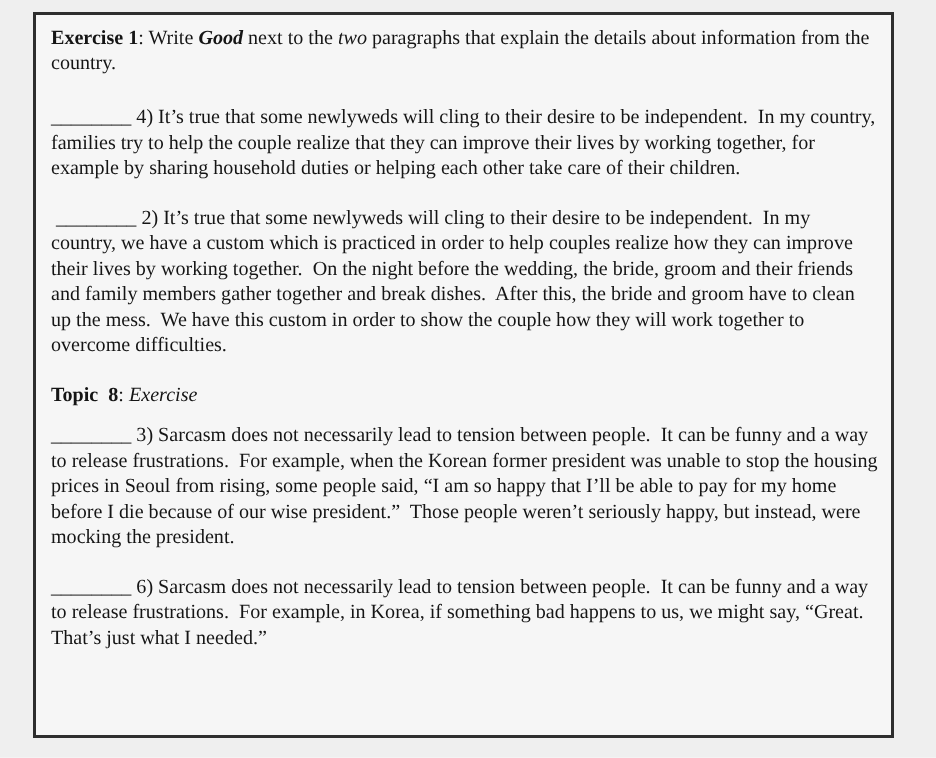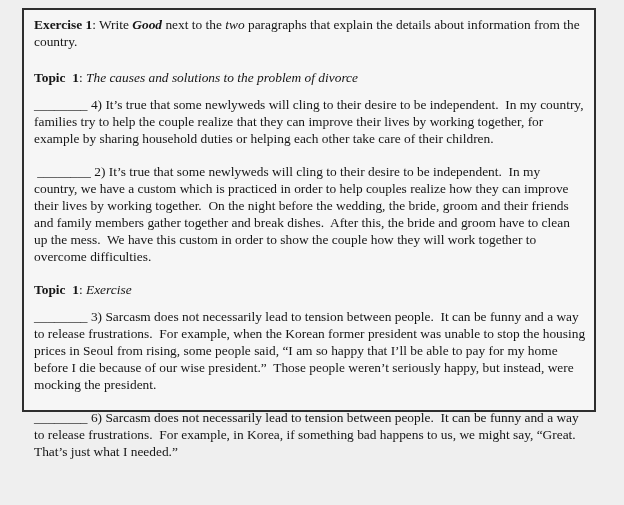--- a/index.html
+++ b/index.html
@@ -13,21 +13,21 @@
     background: #efefef;
     overflow: hidden;
     font-family: "Liberation Serif", serif;
     position: relative;
   }
   .doc-box {
     position: absolute;
     left: 22px;
     top: 8px;
     width: 574px;
-    height: 404px;
+    height: 484px;
     box-sizing: border-box;
     background: #f6f6f6;
     border: 2px solid #2e2e2e;
     padding: 6px 8px 0 10px;
   }
   .line {
     margin: 0;
     font-size: 13.4px;
     line-height: 17px;
     color: #151515;
@@ -42,25 +42,24 @@
   .seg-bold-italic { font-weight: bold; font-style: italic; }
   .answer-blank { letter-spacing: 0; margin-top: 16px; }
 </style>
 </head>
 <body>
 
 <div class="doc-box">
 
   <p class="line instruction"><span class="seg-bold">Exercise 1</span><span class="seg-normal">: Write </span><span class="seg-bold-italic">Good</span><span class="seg-normal"> next to the </span><span class="seg-italic">two</span><span class="seg-normal"> paragraphs that explain the details about information from the country.</span></p>
 
-  <p class="line topic"><span class="seg-bold">Topic  1</span><span class="seg-normal">: </span><span class="seg-italic">The causes and solutions to the problem of divorce</span></p>
 
   <p class="line para"><span class="answer-blank">________</span><span> 4) It’s true that some newlyweds will cling to their desire to be independent.  In my country, families try to help the couple realize that they can improve their lives by working together, for example by sharing household duties or helping each other take care of their children.</span></p>
 
   <p class="line para"><span class="answer-blank"> ________</span><span> 2) It’s true that some newlyweds will cling to their desire to be independent.  In my country, we have a custom which is practiced in order to help couples realize how they can improve their lives by working together.  On the night before the wedding, the bride, groom and their friends and family members gather together and break dishes.  After this, the bride and groom have to clean up the mess.  We have this custom in order to show the couple how they will work together to overcome difficulties.</span></p>
 
-  <p class="line topic"><span class="seg-bold">Topic  1</span><span class="seg-normal">: </span><span class="seg-italic">Exercise</span></p>
+  <p class="line topic"><span class="seg-bold">Topic  8</span><span class="seg-normal">: </span><span class="seg-italic">Exercise</span></p>
 
   <p class="line para"><span class="answer-blank">________</span><span> 3) Sarcasm does not necessarily lead to tension between people.  It can be funny and a way to release frustrations.  For example, when the Korean former president was unable to stop the housing prices in Seoul from rising, some people said, “I am so happy that I’ll be able to pay for my home before I die because of our wise president.”  Those people weren’t seriously happy, but instead, were mocking the president.</span></p>
 
   <p class="line para"><span class="answer-blank">________</span><span> 6) Sarcasm does not necessarily lead to tension between people.  It can be funny and a way to release frustrations.  For example, in Korea, if something bad happens to us, we might say, “Great.  That’s just what I needed.”</span></p>
 
 </div>
 
 </body></html>

